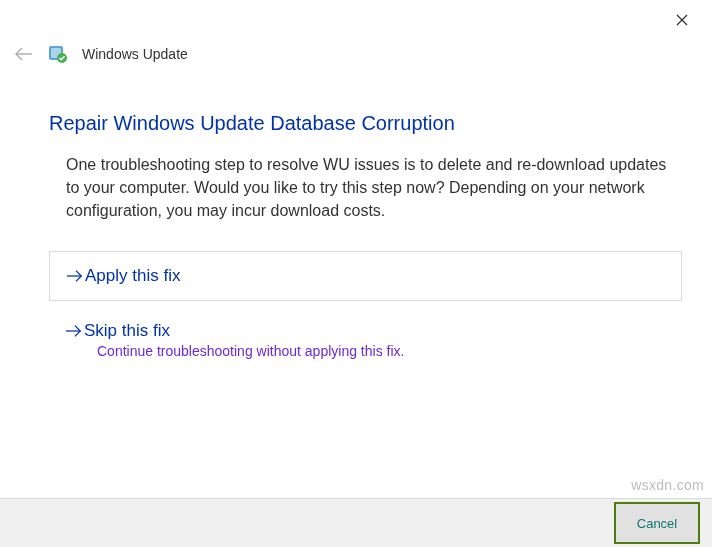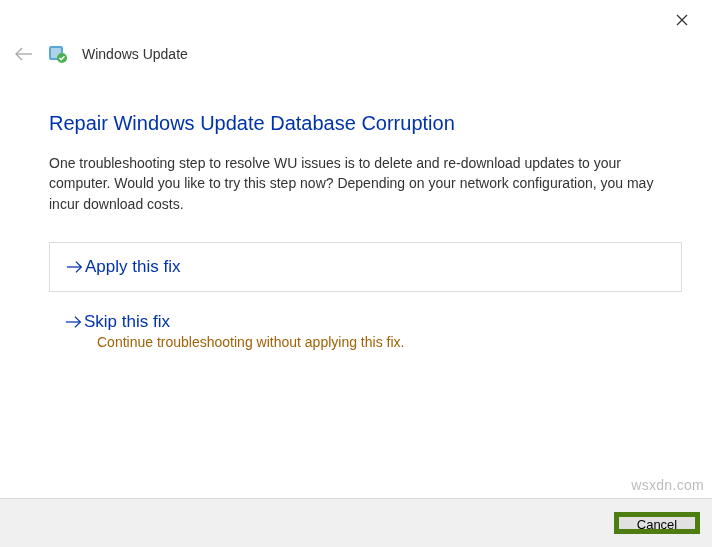--- a/index.html
+++ b/index.html
@@ -67,24 +67,25 @@
       left: 49px;
       right: 30px;
     }
     .main-heading {
       font-size: 20px;
       font-weight: 400;
       color: #0033aa;
       margin-bottom: 18px;
     }
     .description {
-      font-size: 14px;
+      font-size: 16px;
       color: #333333;
       line-height: 1.45;
       margin-bottom: 28px;
+      margin-left: 17px;
     }
     .option-box {
       border: 1px solid #dcdcdc;
       padding: 14px 16px;
       margin-bottom: 14px;
       cursor: pointer;
     }
     .option-plain {
       padding: 6px 16px 14px 16px;
       cursor: pointer;
@@ -106,44 +107,44 @@
       width: 18px;
       height: 14px;
     }
     .option-title {
       font-size: 17px;
       color: #0033aa;
       font-weight: 400;
     }
     .option-sub {
       font-size: 14px;
-      color: #a16207;
+      color: #6d28d9;
       margin-left: 32px;
       margin-top: 2px;
     }
     .footer {
       position: absolute;
       bottom: 0;
       left: 0;
       right: 0;
       height: 49px;
       background: #f0f0f0;
       border-top: 1px solid #dcdcdc;
       display: flex;
       align-items: center;
       justify-content: flex-end;
       padding-right: 12px;
     }
     .cancel-btn {
       width: 86px;
-      height: 22px;
+      height: 42px;
       background: #e1e1e1;
-      border: 5px solid #4d7c0f;
+      border: 2px solid #4d7c0f;
       font-size: 13px;
-      color: #000000;
+      color: #0f766e;
       cursor: pointer;
     }
     .watermark {
       position: absolute;
       bottom: 54px;
       right: 8px;
       font-size: 14px;
       color: #bdbdbd;
       letter-spacing: 0.3px;
     }

